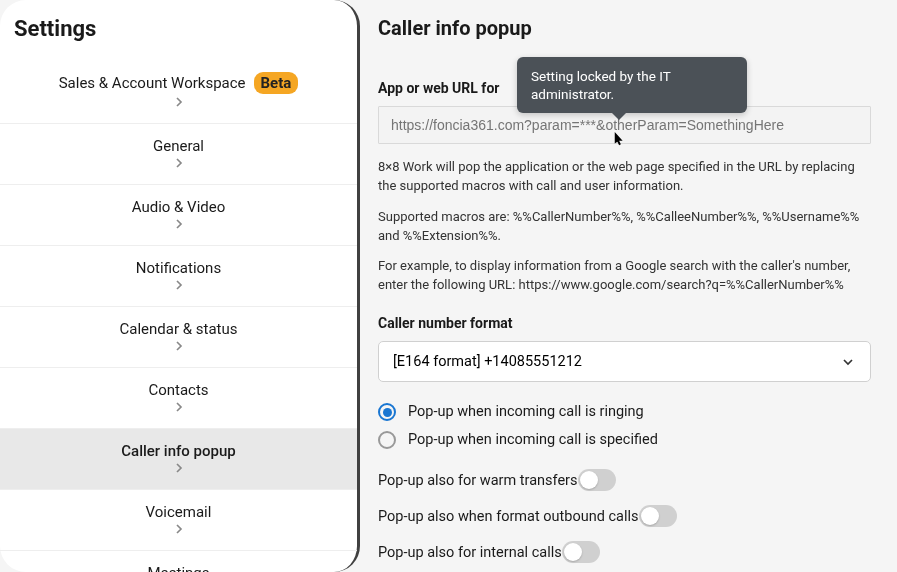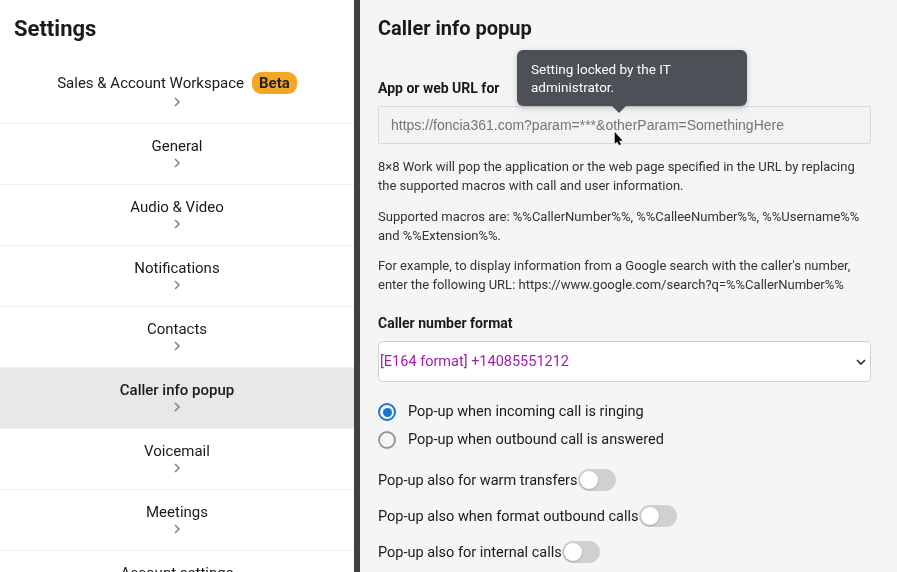--- a/index.html
+++ b/index.html
@@ -1,36 +1,36 @@
 <!DOCTYPE html>
 <html><head>
 <meta charset="utf-8">
 <style>
 * { box-sizing: border-box; margin: 0; padding: 0; }
 body { font-family: -apple-system, BlinkMacSystemFont, "Segoe UI", Roboto, sans-serif; background: #f5f5f5; width: 897px; height: 572px; overflow: hidden; display: flex; }
-.sidebar { width: 360px; background: #fff; border-right: 6px solid #404040; display: flex; flex-direction: column; }
+.sidebar { width: 360px; background: #fff; border-right: 3px solid #404040; display: flex; flex-direction: column; border-radius: 26px; }
 .sidebar-header { padding: 16px 14px 18px; font-size: 22px; font-weight: 700; color: #1a1a1a; }
 .sidebar-item { display: flex; align-items: center; justify-content: space-between; padding: 13px 14px; font-size: 15px; color: #1a1a1a; border-bottom: 1px solid #eee; cursor: pointer; flex-direction: column; }
 .sidebar-item.active { background: #e8e8e8; font-weight: 500; }
 .sidebar-item .label-wrap { display: flex; align-items: center; gap: 8px; }
 .beta { background: #f5a623; color: #222; font-size: 15px; font-weight: 700; padding: 2px 7px; border-radius: 9px; }
 .chev { width: 16px; height: 16px; color: #888; }
 .ext-icon { width: 16px; height: 16px; color: #666; }
 
 .main { flex: 1; padding: 16px 26px 0 18px; overflow-y: auto; }
 .main-title { font-size: 20px; font-weight: 700; color: #1a1a1a; margin-bottom: 40px; }
 .section-label { font-size: 14px; font-weight: 700; color: #1a1a1a; margin-bottom: 10px; }
 .url-input { width: 100%; padding: 10px 12px; border: 1px solid #d9d9d9; border-radius: 1px; font-size: 14px; color: #aaa; background: #f3f3f3; cursor: not-allowed; margin-bottom: 14px; }
 .helper { font-size: 13px; color: #333; line-height: 1.45; margin-bottom: 12px; }
 
-.tooltip { position: absolute; left: 517px; top: 50px; background: #4b5157; color: #fff; font-size: 13.5px; padding: 10px 14px; border-radius: 6px; max-width: 230px; line-height: 1.35; box-shadow: 0 2px 6px rgba(0,0,0,0.2); }
+.tooltip { position: absolute; left: 517px; top: 57px; background: #4b5157; color: #fff; font-size: 13.5px; padding: 10px 14px; border-radius: 6px; max-width: 230px; line-height: 1.35; box-shadow: 0 2px 6px rgba(0,0,0,0.2); }
 .tooltip::after { content: ""; position: absolute; bottom: -7px; left: 95px; border: 7px solid transparent; border-top-color: #4b5157; border-bottom: 0; }
 .cursor { position: absolute; left: 614px; top: 132px; width: 12px; height: 14px; pointer-events: none; }
 
-.select { width: 100%; display: flex; align-items: center; justify-content: space-between; padding: 11px 1px; border: 1px solid #d0d0d0; border-radius: 5px; font-size: 14.5px; color: #a21caf; background: #fff; cursor: pointer; margin-bottom: 16px; }
+.select { width: 100%; display: flex; align-items: center; justify-content: space-between; padding: 11px 14px; border: 1px solid #d0d0d0; border-radius: 5px; font-size: 14.5px; color: #000000; background: #fff; cursor: pointer; margin-bottom: 16px; }
 .radio-row { display: flex; align-items: flex-start; gap: 12px; padding: 5px 0; font-size: 14.5px; color: #1a1a1a; cursor: pointer; }
 .radio { width: 18px; height: 18px; border: 2px solid #1976d2; border-radius: 50%; display: inline-flex; align-items: center; justify-content: center; }
 .radio.empty { border-color: #999; }
 .radio .dot { width: 9px; height: 9px; background: #1976d2; border-radius: 50%; }
 .toggle-row { display: flex; align-items: center; padding: 7px 0; font-size: 14.5px; color: #1a1a1a; }
 .switch { width: 38px; height: 22px; background: #d0d0d0; border-radius: 11px; position: relative; cursor: pointer; }
 .switch .knob { position: absolute; top: 2px; left: 2px; width: 18px; height: 18px; background: #fff; border-radius: 50%; box-shadow: 0 1px 2px rgba(0,0,0,0.2); }
 .learn-row { font-size: 14.5px; color: #1a1a1a; padding-top: 8px; }
 </style>
 </head>
@@ -55,20 +55,26 @@
       </svg>
   </div>
   <div class="sidebar-item">
     <span>Audio &amp; Video</span>
     <svg class="chev" viewBox="0 0 24 24" fill="none" stroke="currentColor" stroke-width="2.5">
         <polyline points="9 18 15 12 9 6"></polyline>
       </svg>
   </div>
   <div class="sidebar-item">
     <span>Notifications</span>
+    <svg class="chev" viewBox="0 0 24 24" fill="none" stroke="currentColor" stroke-width="2.5">
+        <polyline points="9 18 15 12 9 6"></polyline>
+      </svg>
+  </div>
+  <div class="sidebar-item">
+    <span>Calendar &amp; status</span>
     <svg class="chev" viewBox="0 0 24 24" fill="none" stroke="currentColor" stroke-width="2.5">
         <polyline points="9 18 15 12 9 6"></polyline>
       </svg>
   </div>
   <div class="sidebar-item">
     <span>Contacts</span>
     <svg class="chev" viewBox="0 0 24 24" fill="none" stroke="currentColor" stroke-width="2.5">
         <polyline points="9 18 15 12 9 6"></polyline>
       </svg>
   </div>
@@ -124,21 +130,21 @@
   </div>
 
   <div class="radio-row">
     <span class="radio">
         <span class="dot"></span>
       </span>
     <span>Pop-up when incoming call is ringing</span>
   </div>
   <div class="radio-row">
     <span class="radio empty"></span>
-    <span>Pop-up when outbound call is answered</span>
+    <span>Pop-up when incoming call is specified</span>
   </div>
 
   <div class="toggle-row" style="margin-top:8px">
     <span>Pop-up also for warm transfers</span>
     <span class="switch">
         <span class="knob"></span>
       </span>
   </div>
   <div class="toggle-row">
     <span>Pop-up also when format outbound calls</span>

